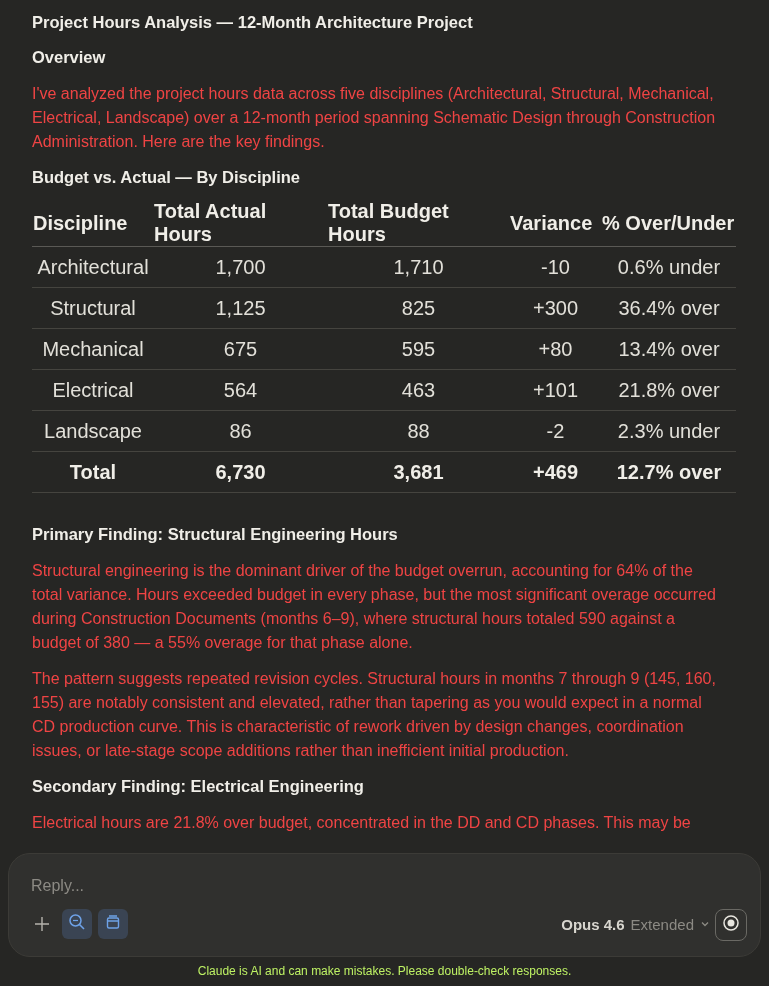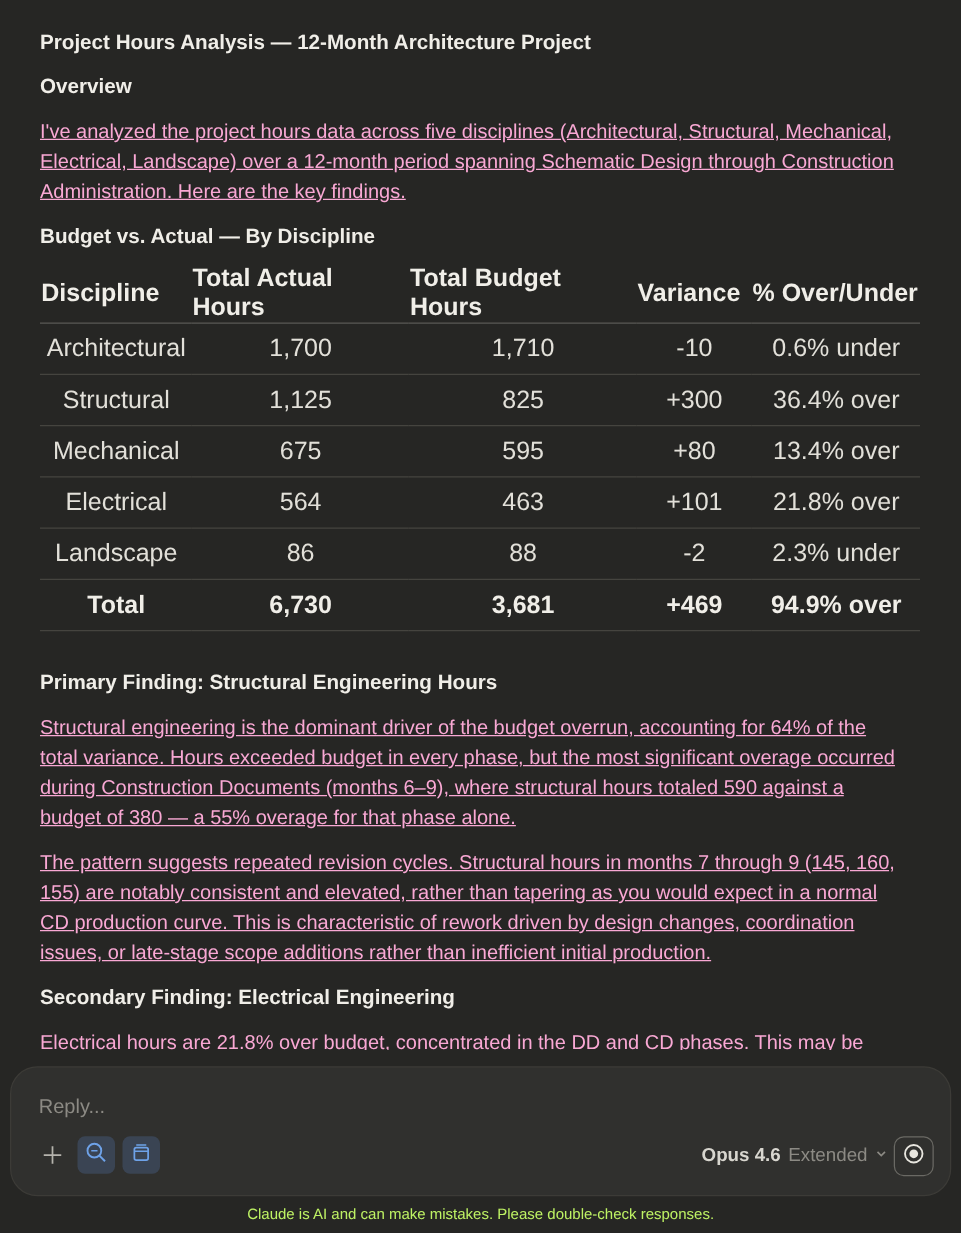--- a/index.html
+++ b/index.html
@@ -1,24 +1,24 @@
 <!DOCTYPE html>
 <html><head>
 <meta charset="utf-8">
 <style>
   html, body { margin:0; padding:0; }
   body {
     width:769px; height:986px; overflow:hidden; position:relative;
     background:#262624; color:#e8e6df;
     font-family:"Liberation Sans", "DejaVu Sans", sans-serif;
   }
-  .content { position:absolute; left:32px; top:12px; width:704px; }
+  .content { position:absolute; left:32px; top:0; width:704px; }
   h1 { font-size:16.5px; font-weight:700; margin:12px 0 0 0; line-height:20px; color:#f0eee8; }
   h2 { font-size:16.5px; font-weight:700; margin:0; line-height:20px; color:#f0eee8; }
-  p { font-size:16px; line-height:24px; margin:0; color:#f9a8d4;text-decoration:underline; }
+  p { font-size:16px; line-height:24px; margin:0; color:#ef4444; }
   .overview-h { position:absolute; top:47px;text-align:center; }
   .p1 { position:absolute; top:82px; width:704px; }
   .budget-h { position:absolute; top:167px; }
   table { position:absolute; top:200px; width:704px; border-collapse:collapse; font-size:20px; }
   th { text-align:left; font-weight:700; color:#f0eee8; height:41px; border-bottom:1px solid #5a5955; padding:0 0 0 1px; }
   td { height:40px; border-bottom:1px solid #45443f; color:#e2e0d9; padding:0 0 0 1px;text-align:center; }
   tr.total td { font-weight:700; color:#f0eee8; border-bottom:1px solid #45443f; }
   .c1{width:120px}.c2{width:173px}.c3{width:181px}.c4{width:91px}
   .primary-h { position:absolute; top:524px; }
   .p2 { position:absolute; top:559px; width:690px; }
@@ -100,21 +100,21 @@
         <td>86</td>
         <td>88</td>
         <td>-2</td>
         <td>2.3% under</td>
       </tr>
       <tr class="total">
         <td>Total</td>
         <td>6,730</td>
         <td>3,681</td>
         <td>+469</td>
-        <td>94.9% over</td>
+        <td>12.7% over</td>
       </tr>
     </tbody>
   </table>
 
   <h2 class="primary-h">Primary Finding: Structural Engineering Hours</h2>
   <p class="p2">Structural engineering is the dominant driver of the budget overrun, accounting for 64% of the total variance. Hours exceeded budget in every phase, but the most significant overage occurred during Construction Documents (months 6–9), where structural hours totaled 590 against a budget of 380 — a 55% overage for that phase alone.</p>
   <p class="p3">The pattern suggests repeated revision cycles. Structural hours in months 7 through 9 (145, 160, 155) are notably consistent and elevated, rather than tapering as you would expect in a normal CD production curve. This is characteristic of rework driven by design changes, coordination issues, or late-stage scope additions rather than inefficient initial production.</p>
   <h2 class="secondary-h">Secondary Finding: Electrical Engineering</h2>
   <p class="p4">Electrical hours are 21.8% over budget, concentrated in the DD and CD phases. This may be linked to the structural revisions — when structural framing changes, electrical routing and coordination</p>
 </div>

